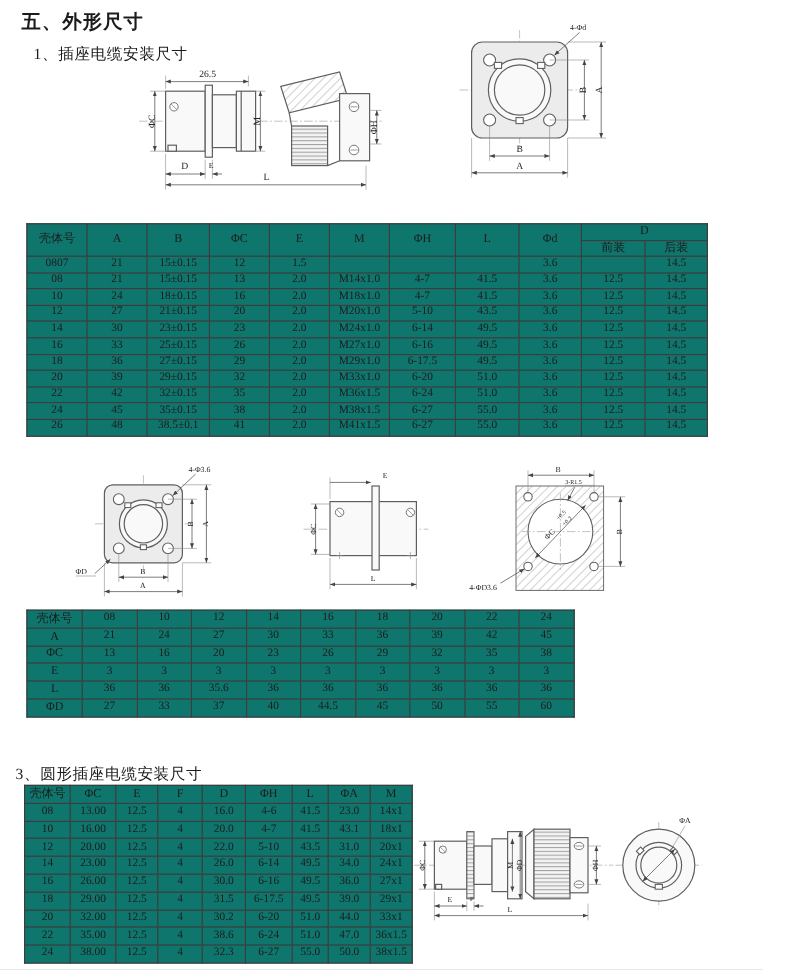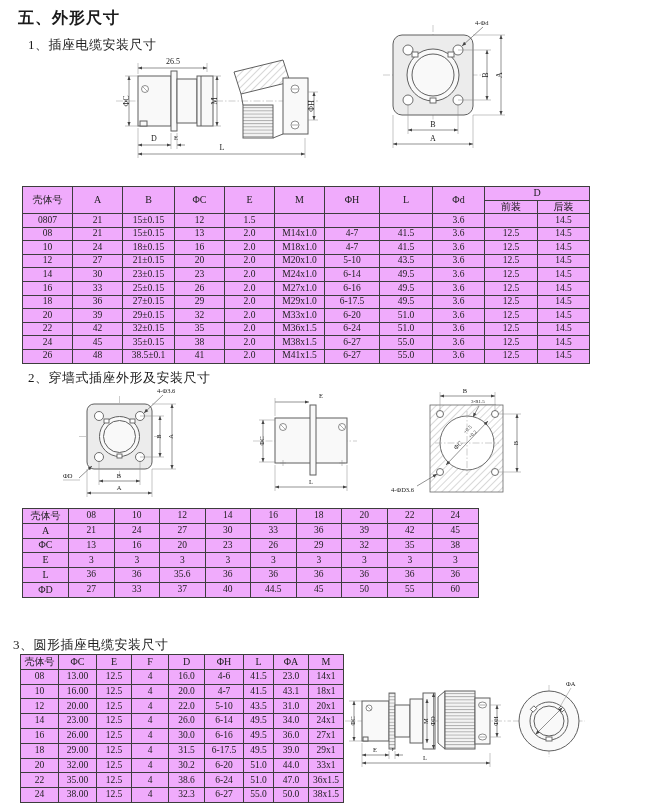--- a/index.html
+++ b/index.html
@@ -1,21 +1,21 @@
 <!DOCTYPE html>
 <html><head>
 <meta charset="utf-8">
 <style>
   html,body{margin:0;padding:0;background:#d8d8d8;}
   .page{position:relative;width:670px;height:808px;background:#ffffff;overflow:hidden;
         font-family:"Liberation Serif","DejaVu Serif",serif;color:#1b1b1b;}
   .abs{position:absolute;}
   .page-title{font-size:16px;font-weight:bold;letter-spacing:1px;}
   .sec-heading{font-size:13px;letter-spacing:0.5px;}
-  table{border-collapse:collapse;table-layout:fixed;position:absolute;background:#f0abfc;}
+  table{border-collapse:collapse;table-layout:fixed;position:absolute;background:#0f766e;}
   th,td{border:1px solid #3d3d3d;padding:0;text-align:center;vertical-align:middle;
         font-weight:normal;line-height:1;overflow:hidden;white-space:nowrap;}
   #t1 th{font-size:10px;height:12.5px;}
   #t1 td{font-size:9.5px;height:12.6px;}
   #t2 td{font-size:9.5px;height:13.8px;}
   #t2 td:first-child{font-size:10px;}
   #t3 th{font-size:10px;height:13.8px;}
   #t3 td{font-size:9.5px;height:13.8px;}
   svg{position:absolute;overflow:visible;}
   svg text{fill:#222;font-family:"Liberation Serif","DejaVu Serif",serif;font-size:8px;}
@@ -315,21 +315,20 @@
           <td>M41x1.5</td>
           <td>6-27</td>
           <td>55.0</td>
           <td>3.6</td>
           <td>12.5</td>
           <td>14.5</td>
         </tr>
       </tbody>
   </table>
 
-  <div class="abs sec-heading" style="left:28px;top:369px;">2、穿墙式插座外形及安装尺寸</div>
 
   <svg class="abs" style="left:55px;top:383px;" width="470" height="125" viewBox="0 0 470 125">
 
     <g>
       <line class="cl" x1="24" y1="53.5" x2="105" y2="53.5"></line>
       <line class="cl" x1="64.5" y1="13" x2="64.5" y2="94"></line>
       <rect class="lnf" x="32" y="21" width="65" height="65" rx="7"></rect>
       <circle class="lnw" cx="44" cy="33" r="4.5"></circle>
       <circle class="lnw" cx="85" cy="33" r="4.5"></circle>
       <circle class="lnw" cx="44" cy="74" r="4.5"></circle>

